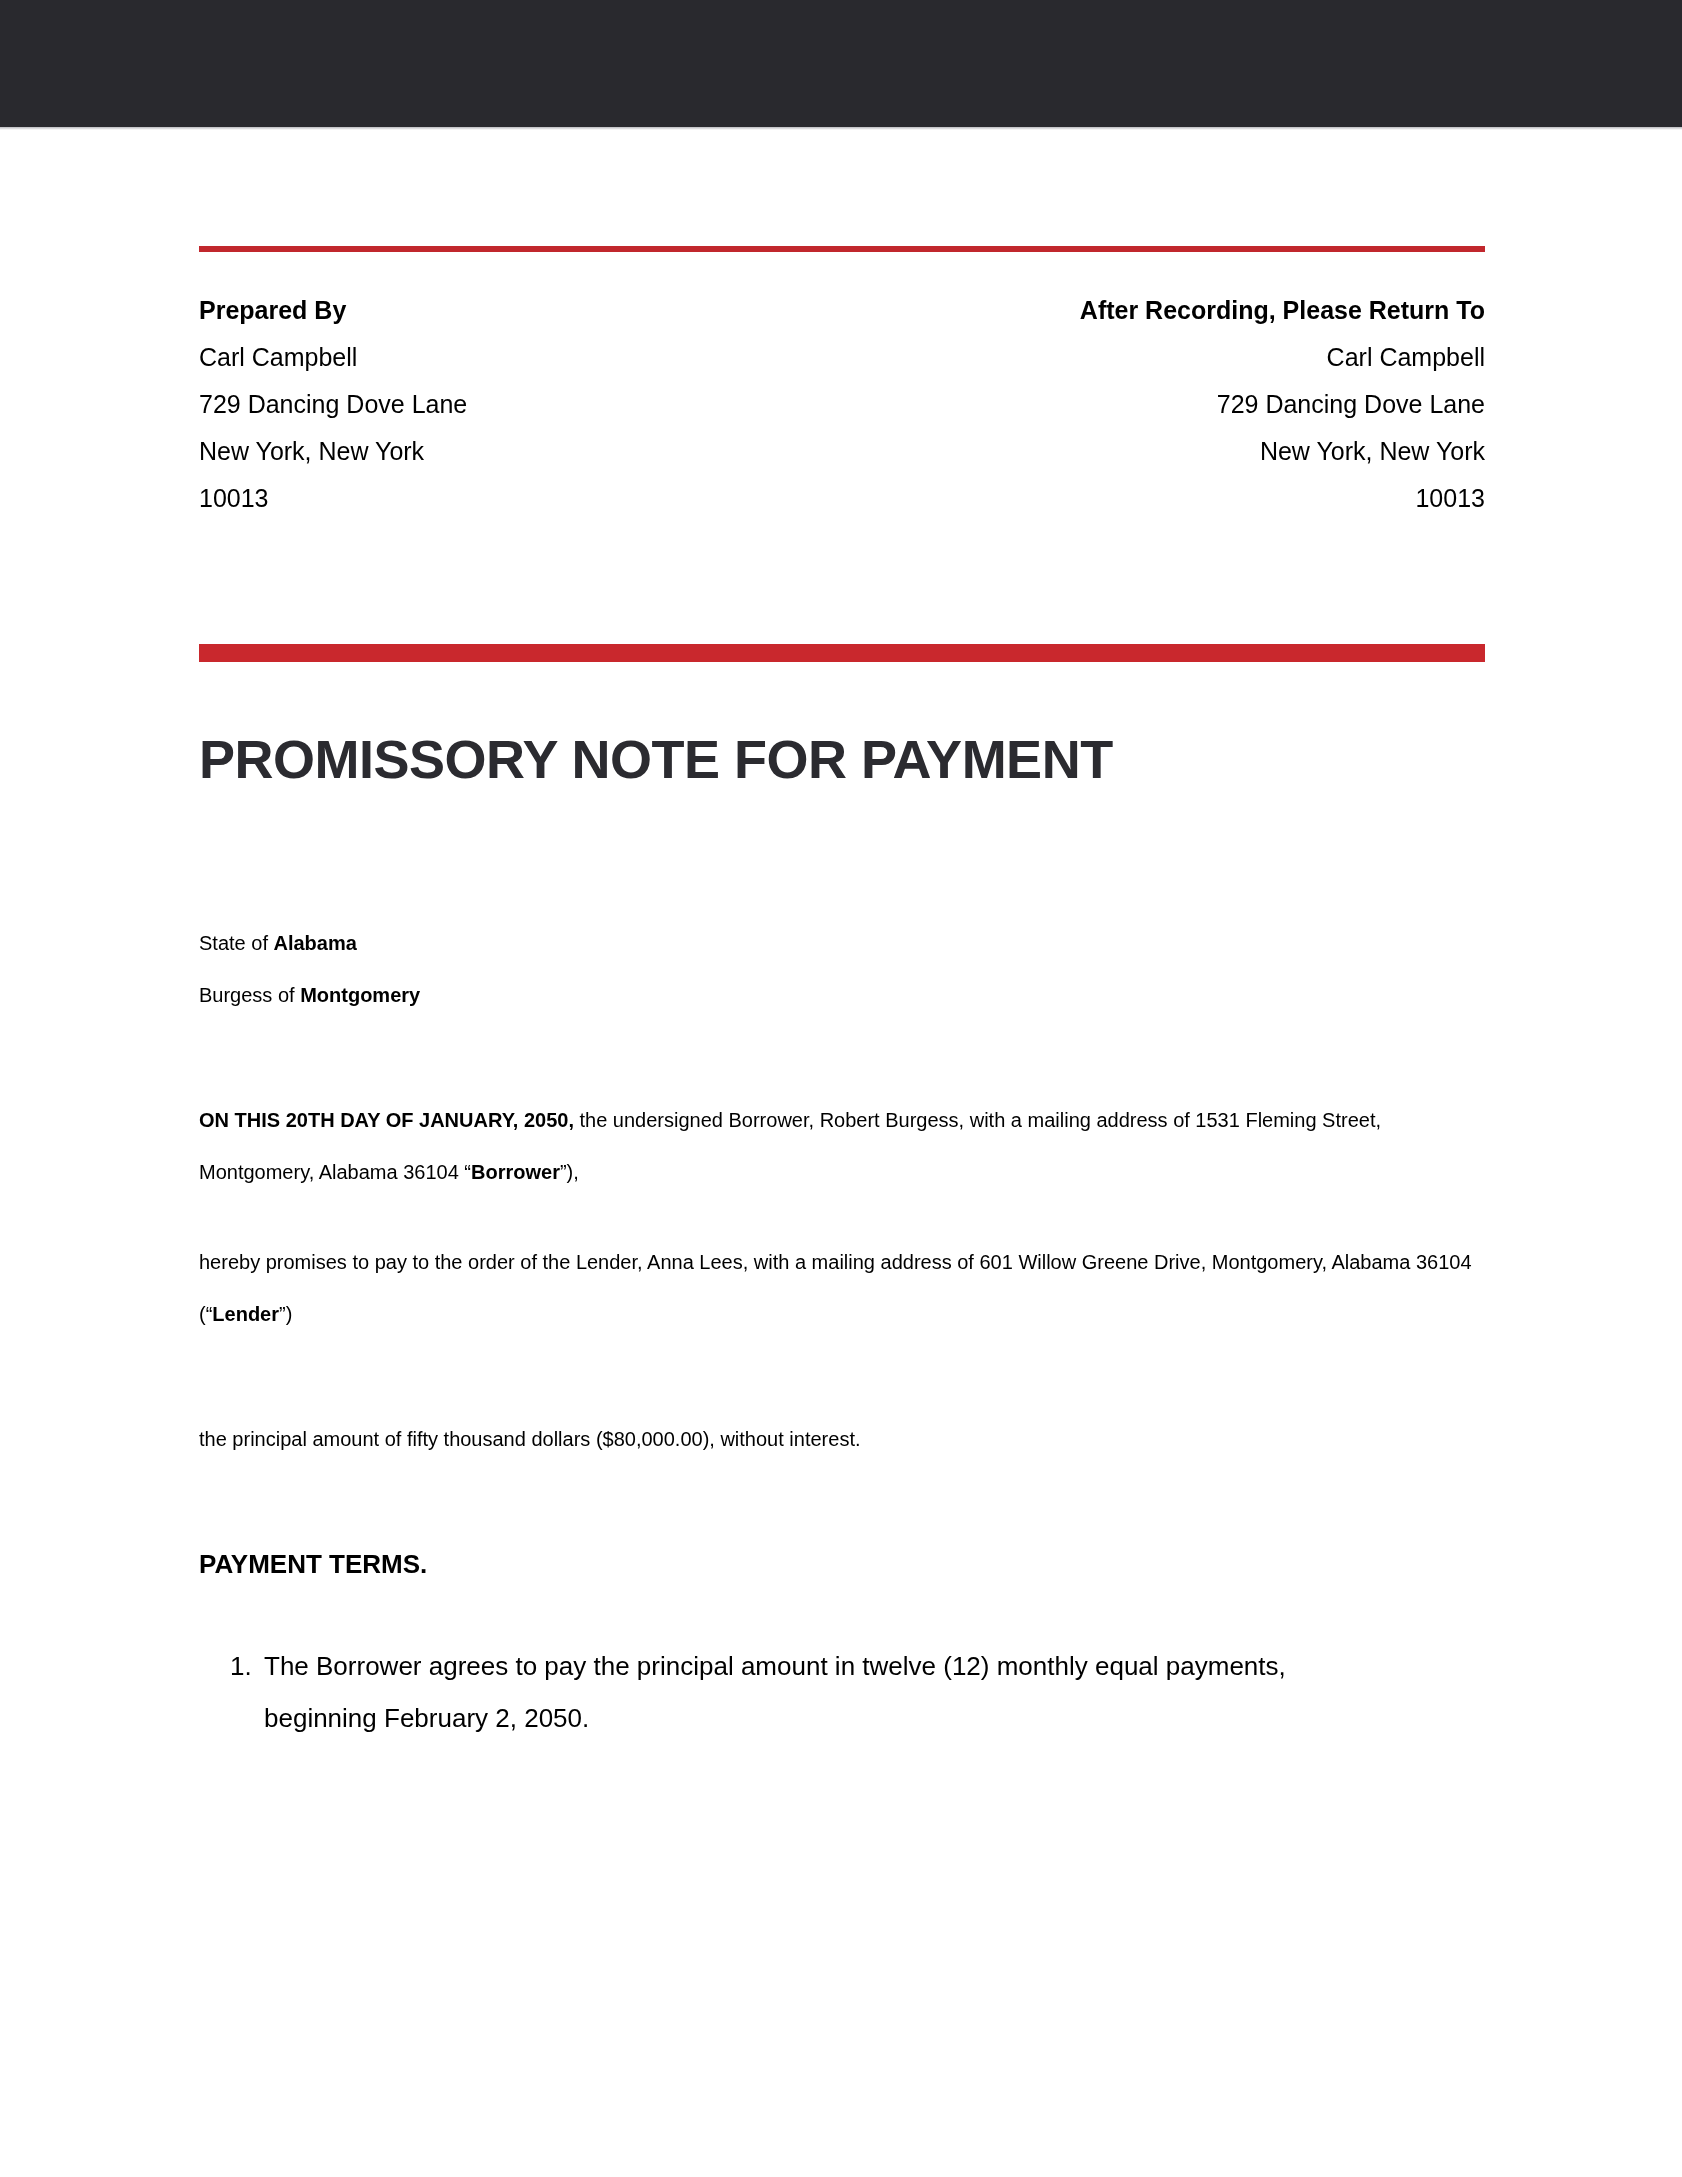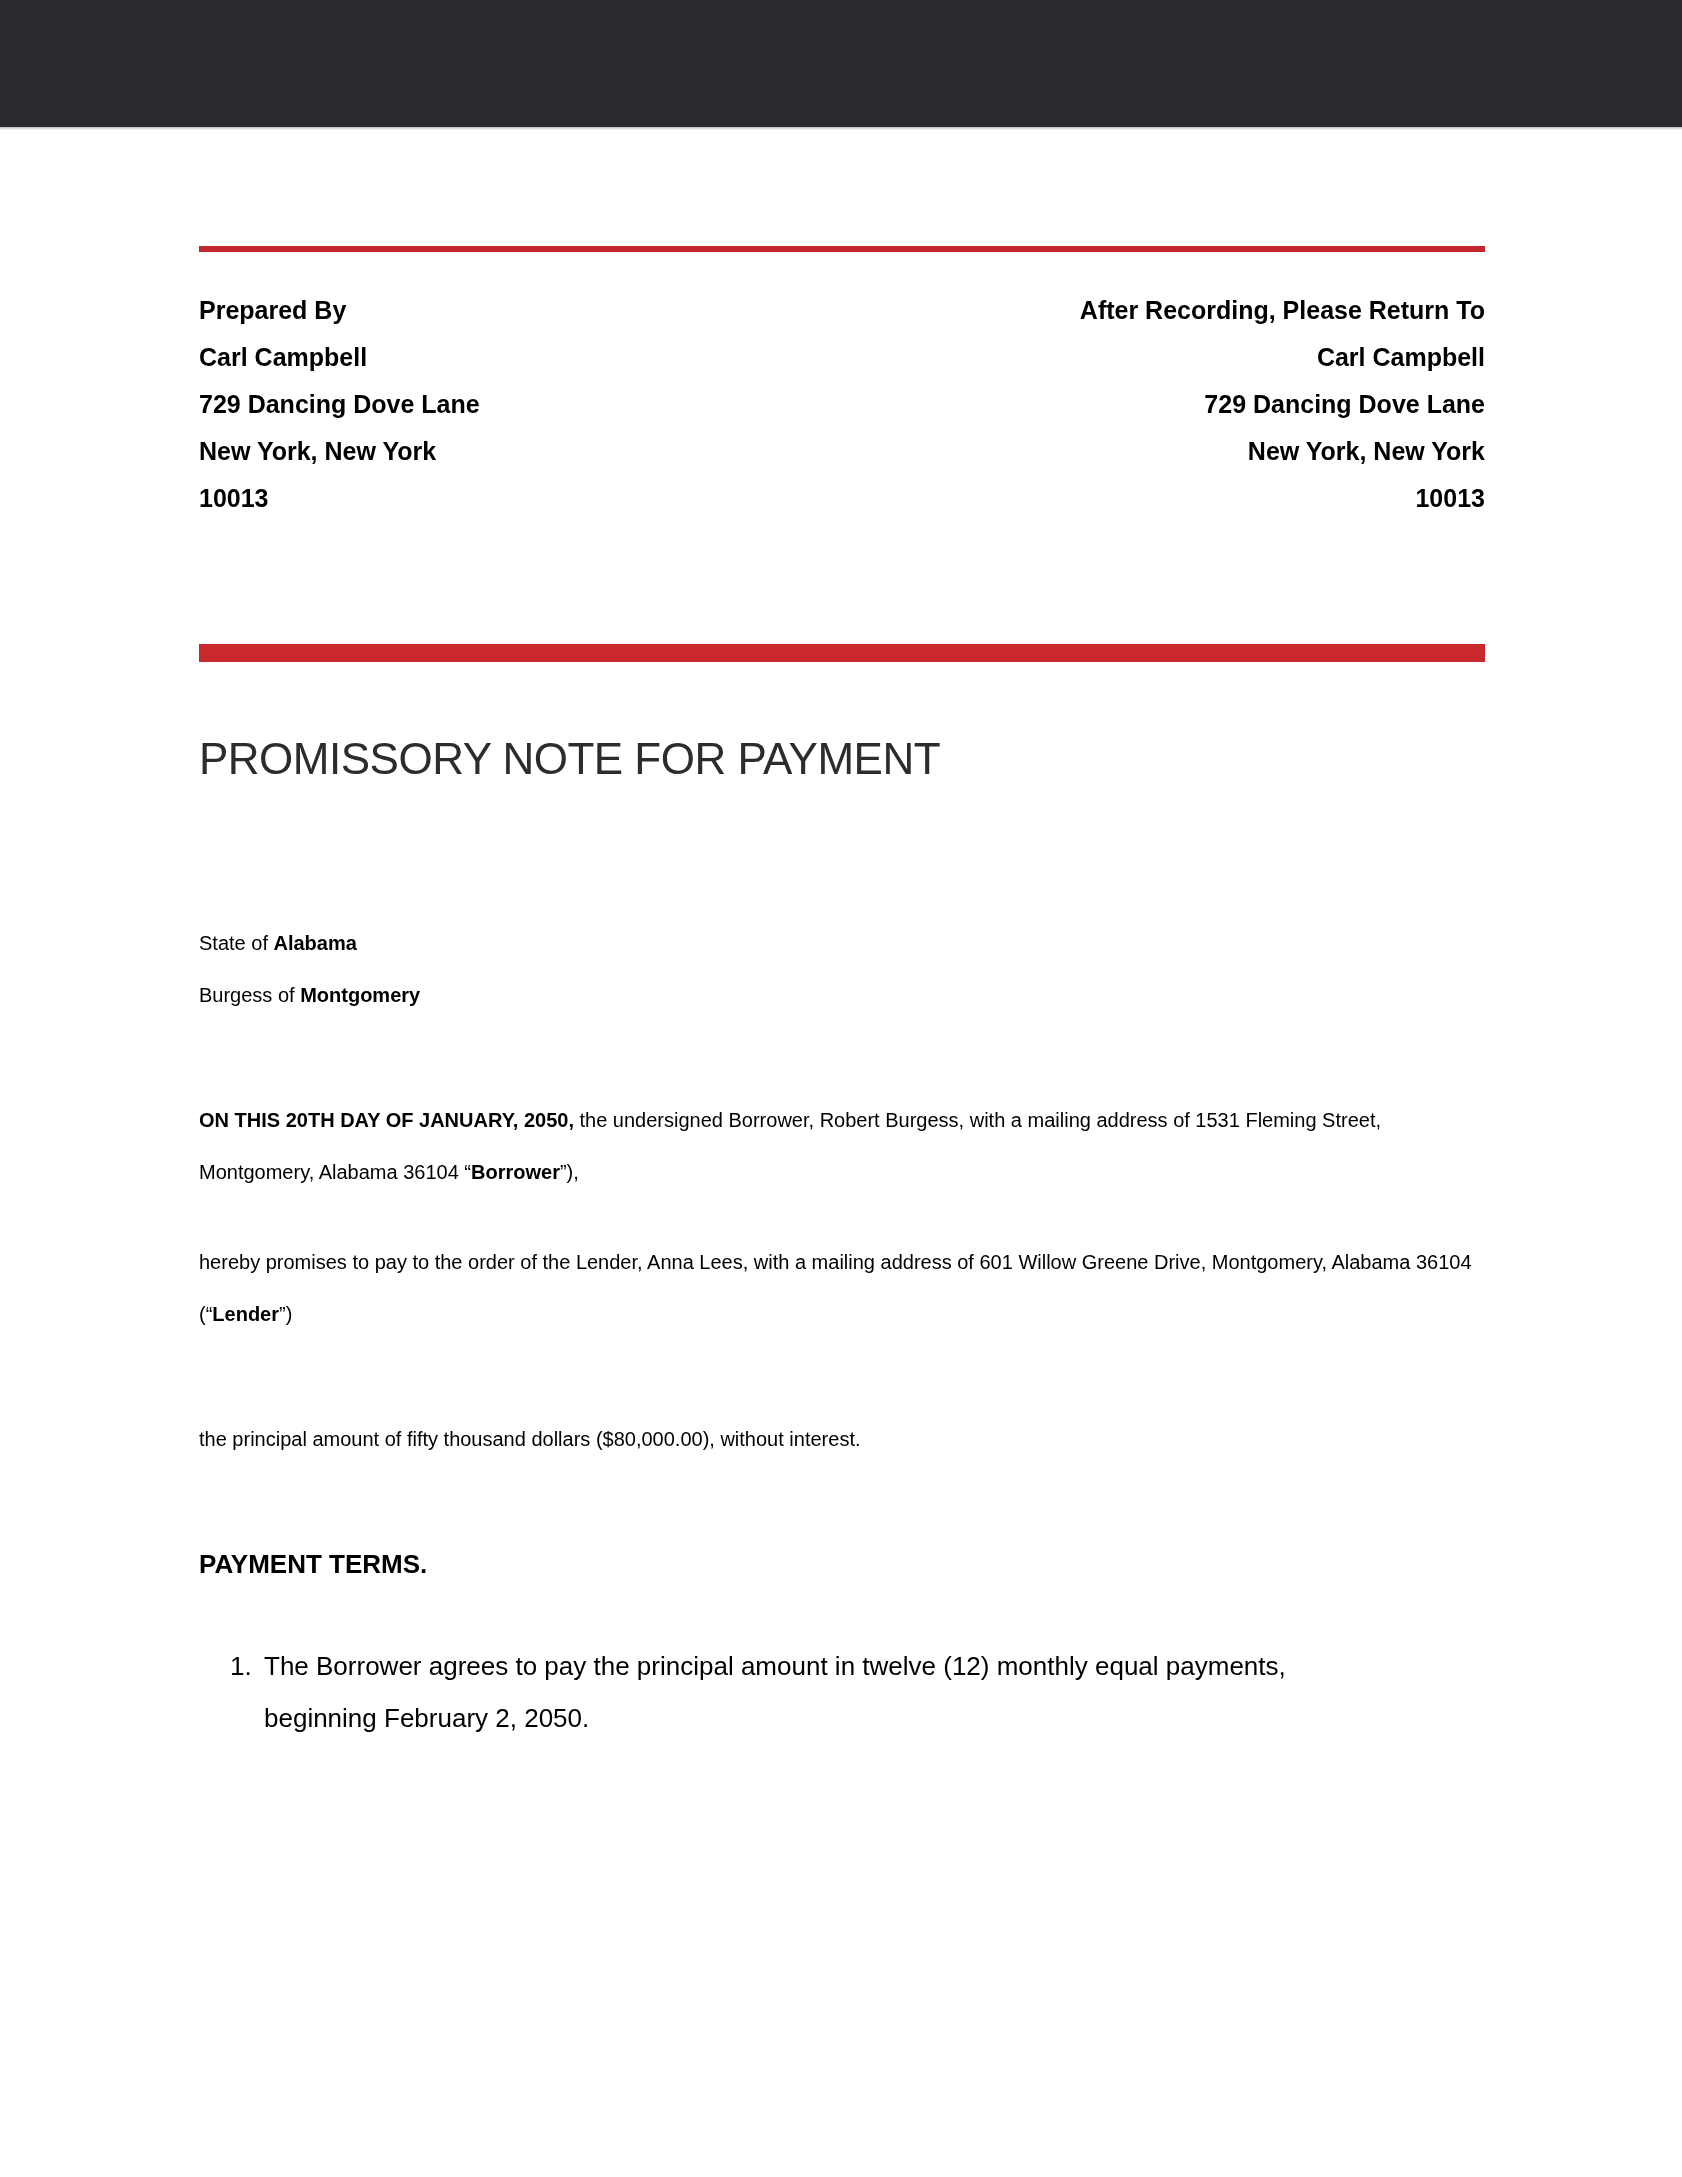--- a/index.html
+++ b/index.html
@@ -77,33 +77,33 @@
     text-align: right;
   }
   .addr-title {
     font-size: 25px;
     font-weight: bold;
     line-height: 47px;
     white-space: nowrap;
   }
   .addr-line {
     font-size: 25px;
-    font-weight: bold;
+    font-weight: normal;
     line-height: 47px;
     white-space: nowrap;
   }
 
   .header-gap {
     height: 122px;
   }
 
   
   .doc-title {
-    font-size: 44px;
-    font-weight: normal;
+    font-size: 54px;
+    font-weight: bold;
     color: #2B2B30;
     letter-spacing: -0.5px;
     margin-top: 57px;
     line-height: 80px;
     white-space: nowrap;
   }
 
   
   .venue-block {
     margin-top: 118px;

